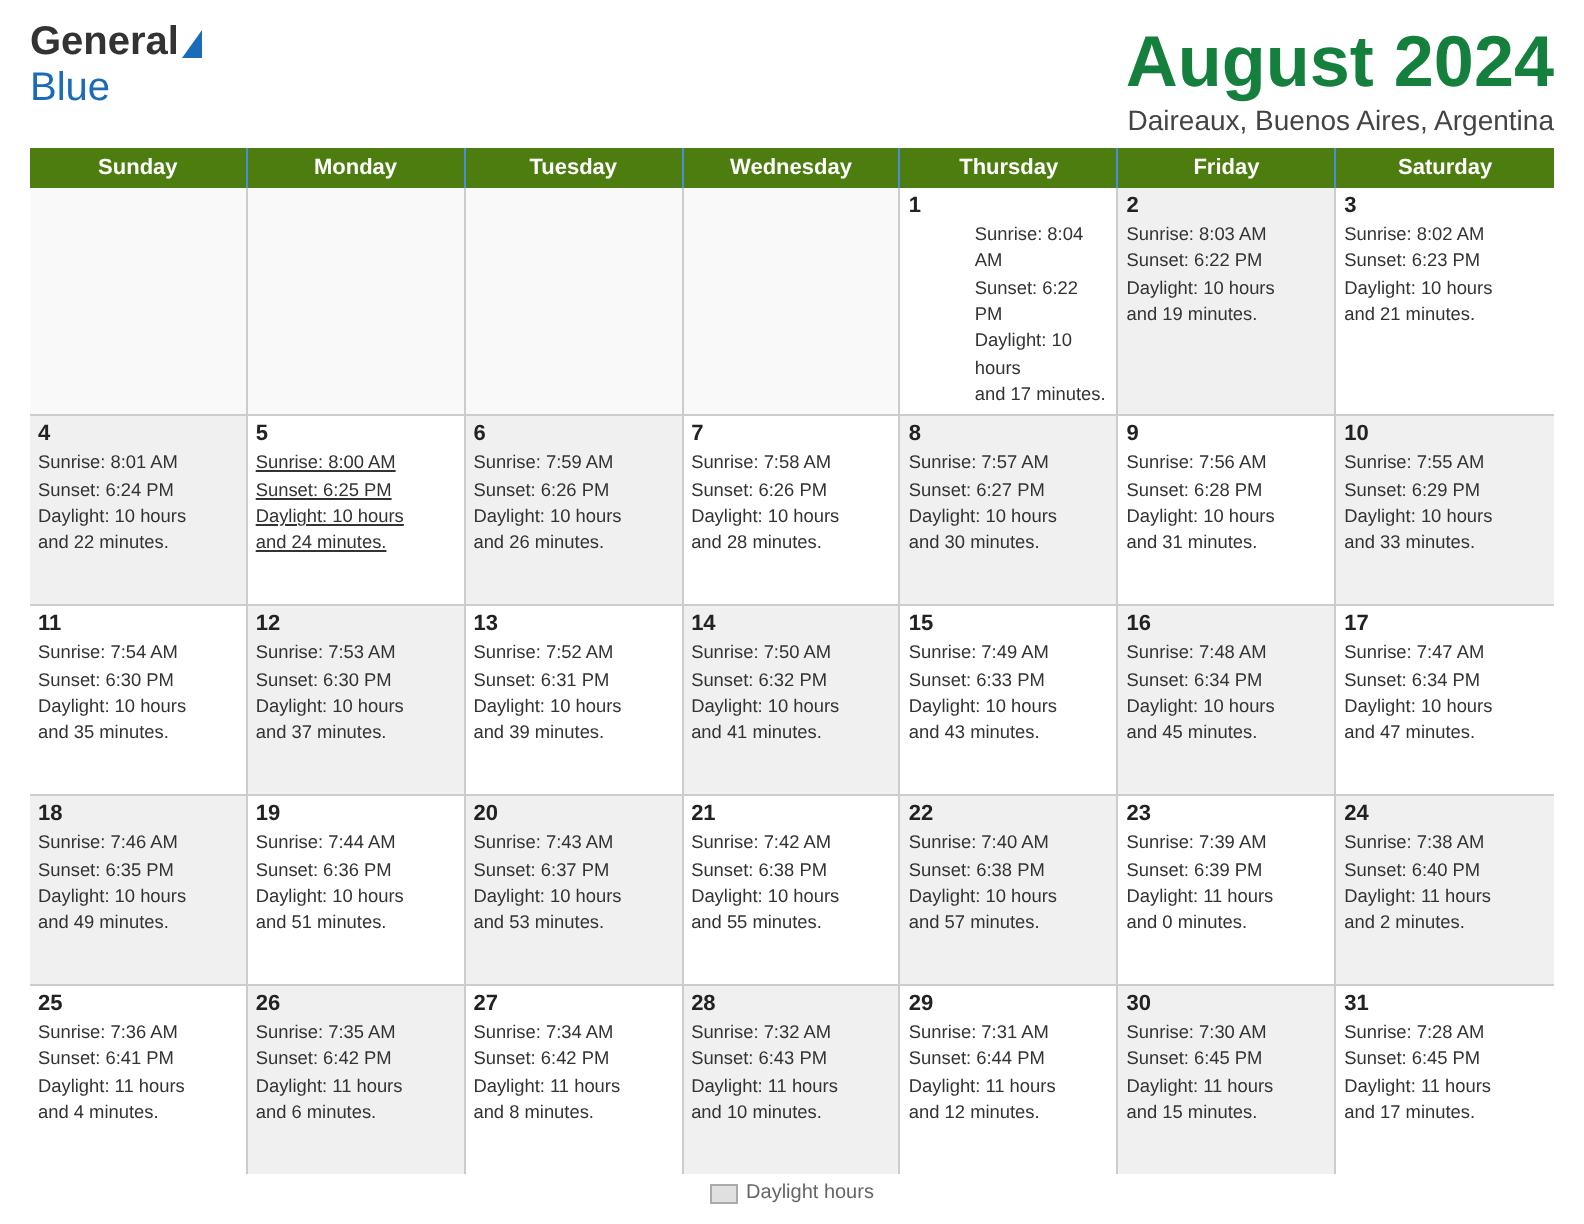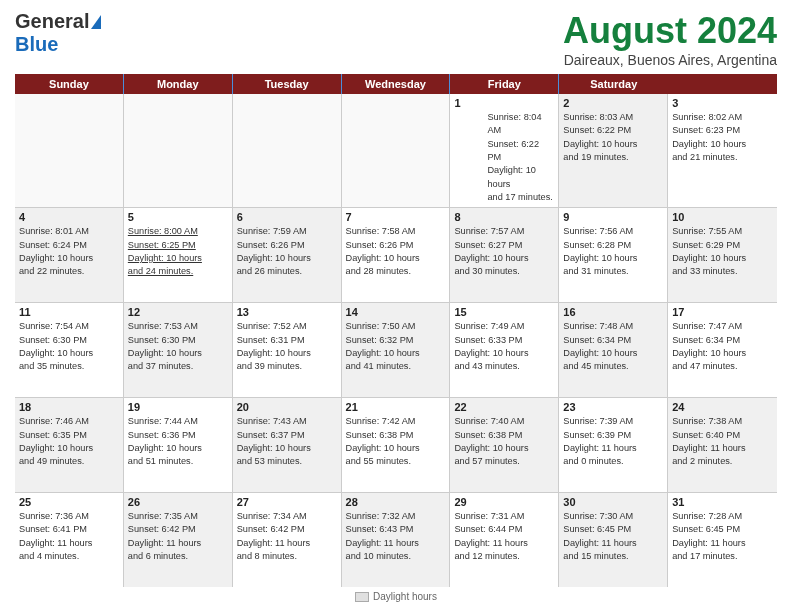--- a/index.html
+++ b/index.html
@@ -55,21 +55,21 @@
       color: #444;
     }
     .calendar {
       flex: 1;
       display: flex;
       flex-direction: column;
     }
     .cal-header-row {
       display: grid;
       grid-template-columns: repeat(7, 1fr);
-      background: #7f1d1d;
+      background: #4d7c0f;
     }
     .cal-header-cell {
       color: #fff;
       font-size: 11px;
       font-weight: bold;
       text-align: center;
       padding: 4px 2px;
       border-right: 1px solid #4a8edb;
     }
     .cal-header-cell:last-child { border-right: none; }
@@ -128,35 +128,36 @@
 <body>
 
 <div class="page">
   <div class="header">
     <div class="logo">
       <div class="logo-row">
         <span style="font-size:20px;font-weight:bold;color:#333;">General</span>
         <span class="logo-triangle"></span>
       </div>
       <div>
-        <span style="font-size:20px;font-weight:bold;color:#1a6bba;">Blue</span>
+        <span style="font-size:20px;font-weight:normal;color:#1a6bba;">Blue</span>
       </div>
     </div>
     <div class="title-block">
       <div class="title-month">August 2024</div>
       <div class="title-location">Daireaux, Buenos Aires, Argentina</div>
     </div>
   </div>
 
   <div class="calendar">
     <div class="cal-header-row">
       <div class="cal-header-cell">Sunday</div>
       <div class="cal-header-cell">Monday</div>
       <div class="cal-header-cell">Tuesday</div>
       <div class="cal-header-cell">Wednesday</div>
+      <div class="cal-header-cell">Thursday</div>
       <div class="cal-header-cell">Friday</div>
       <div class="cal-header-cell">Saturday</div>
     </div>
     <div class="cal-body" id="cal-body">
         <div class="cal-row">
           <div class="cal-cell empty"></div>
           <div class="cal-cell empty"></div>
           <div class="cal-cell empty"></div>
           <div class="cal-cell empty"></div>
           <div class="cal-cell">

